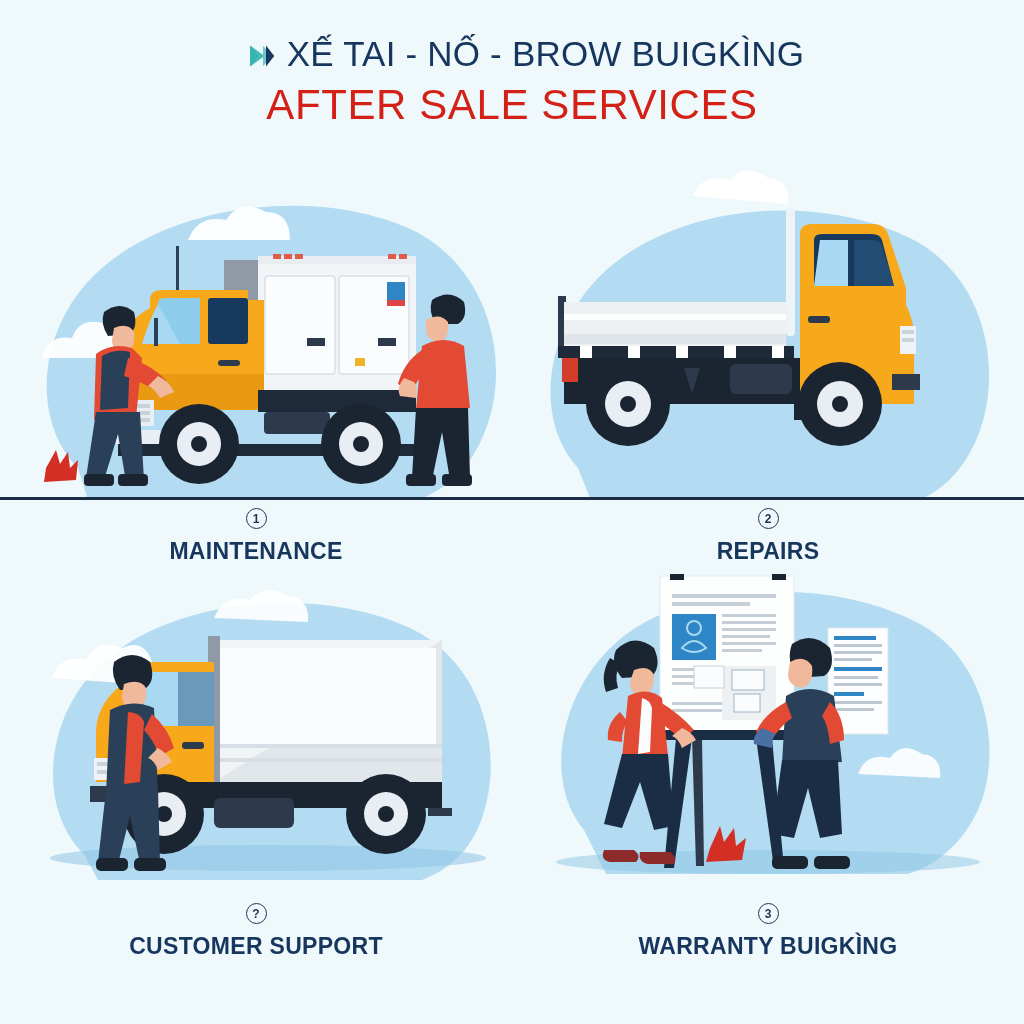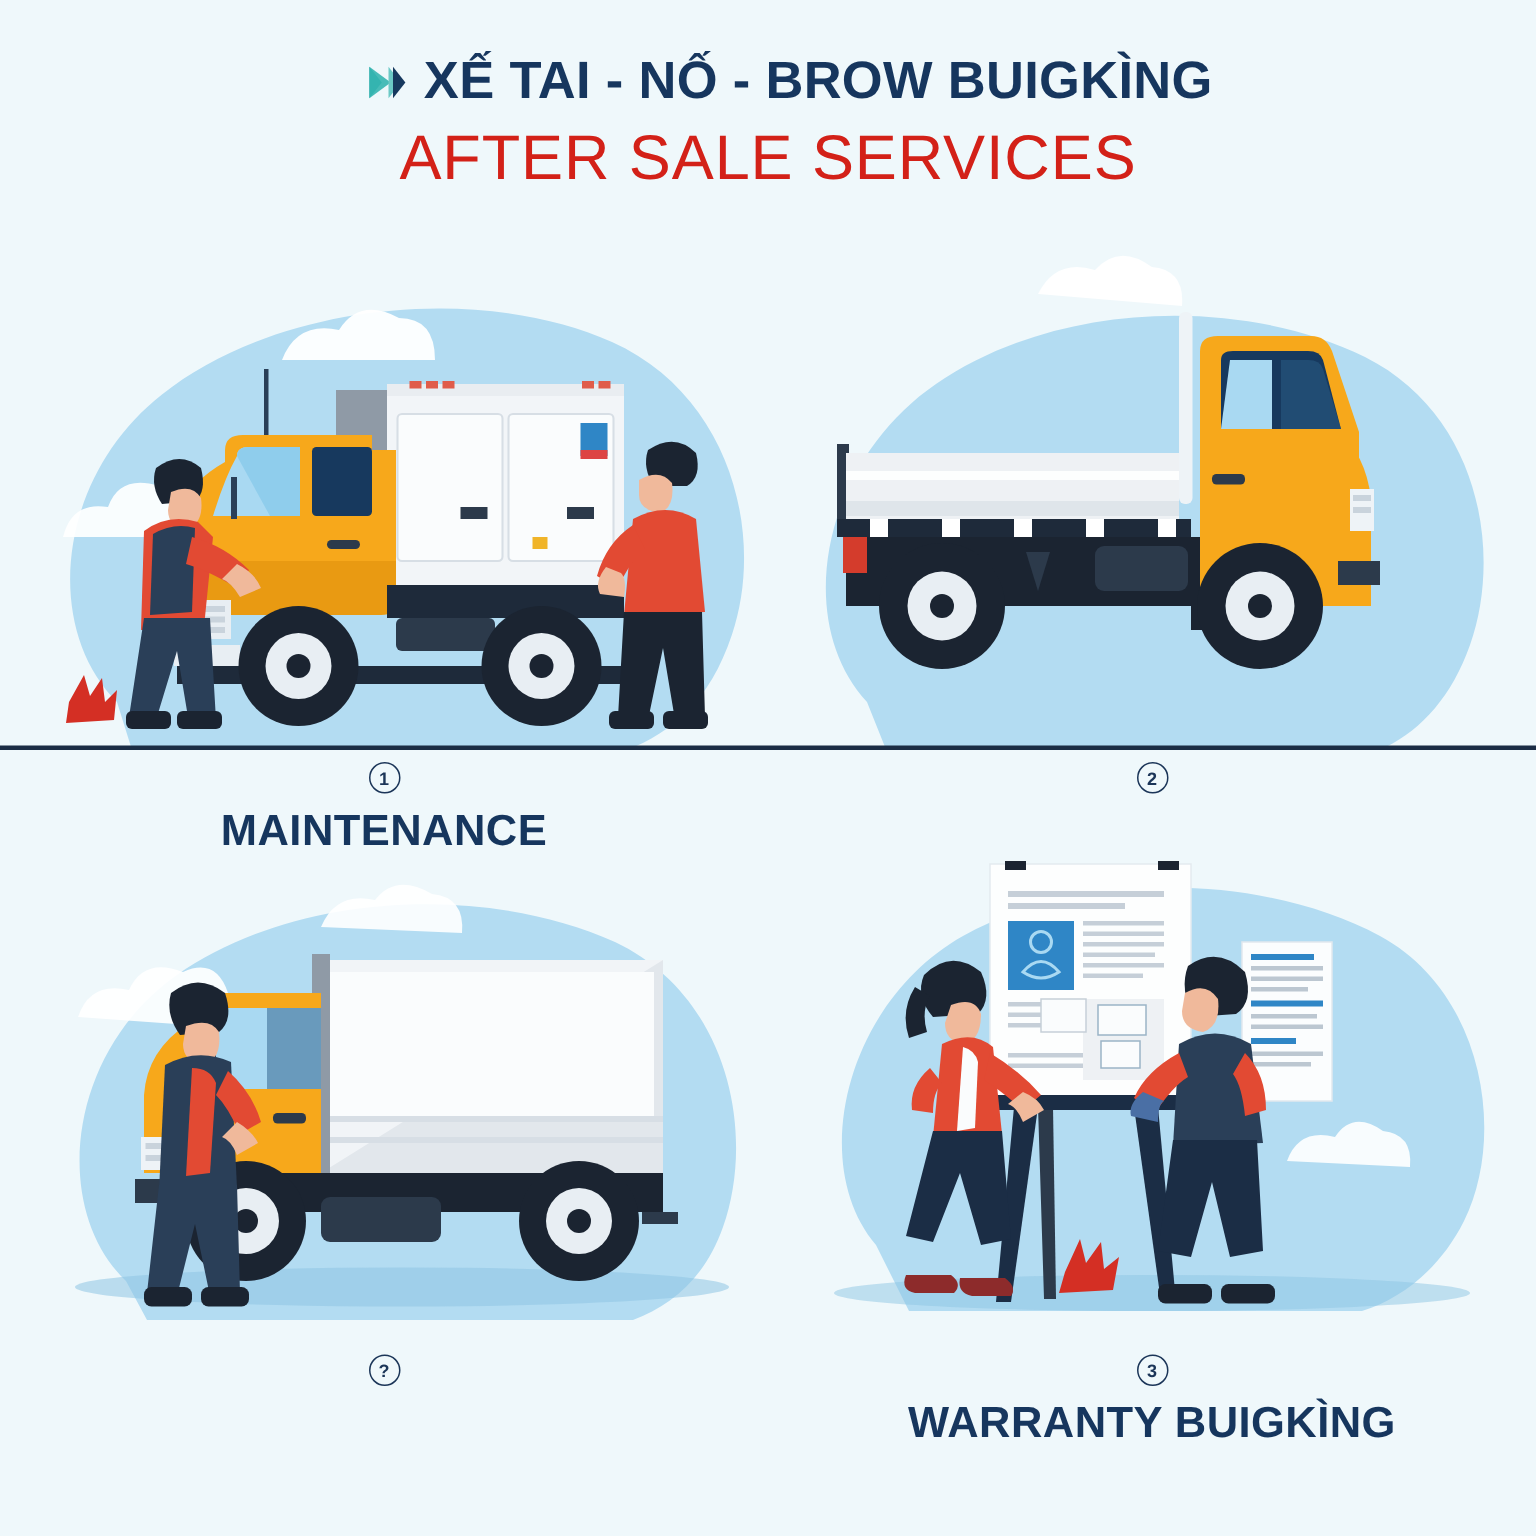--- a/index.html
+++ b/index.html
@@ -9,21 +9,21 @@
     font-family:"Liberation Sans", sans-serif;
     overflow:hidden;
     position:relative;
   }
   .poster{position:absolute;inset:0;}
 
   
   .header{position:absolute;left:0;right:0;top:34px;text-align:center;}
   .title-line1{
     display:flex;align-items:center;justify-content:center;gap:9px;
-    color:#16365e;font-weight:bold;font-size:35px;letter-spacing:.2px;
+    color:#16365e;font-weight:normal;font-size:35px;letter-spacing:.2px;
     white-space:nowrap;
     margin-left:28px;
   }
   .logo-mark{width:30px;height:30px;display:block;flex:0 0 auto;}
   .title-line2{
     margin-top:7px;color:#d32118;font-weight:normal;font-size:42px;
     letter-spacing:.6px;white-space:nowrap;
   }
 
   
@@ -48,21 +48,21 @@
   .cap-row2{top:735px;}
   .cap-cell{position:absolute;text-align:center;}
   .cap-left{left:0;width:512px;}
   .cap-right{left:512px;width:512px;}
   .badge{
     display:inline-flex;align-items:center;justify-content:center;
     width:19px;height:19px;border:1.6px solid #1b3558;border-radius:50%;
     color:#1b3558;font-size:12px;font-weight:bold;line-height:1;
   }
   .cap-text{
-    margin-top:9px;color:#16365e;font-weight:bold;font-size:29px;
+    margin-top:9px;color:#16365e;font-weight:bold;font-size:23px;
     letter-spacing:.3px;white-space:nowrap;
   }
 </style>
 </head>
 <body>
 
 <div class="poster">
 
   <div class="header">
     <div class="title-line1">
@@ -350,26 +350,28 @@
       </div>
     </div>
 
     <div class="caption cap-row1">
       <div class="cap-cell cap-left">
         <span class="badge">1</span>
         <div class="cap-text">MAINTENANCE</div>
       </div>
       <div class="cap-cell cap-right">
         <span class="badge">2</span>
+        <div class="cap-text">REPAIRS</div>
       </div>
     </div>
 
     <div class="caption cap-row2">
       <div class="cap-cell cap-left">
         <span class="badge">?</span>
+        <div class="cap-text">CUSTOMER SUPPORT</div>
       </div>
       <div class="cap-cell cap-right">
         <span class="badge">3</span>
         <div class="cap-text">WARRANTY BUIGKÌNG</div>
       </div>
     </div>
 
   </div>
 </div>
 

